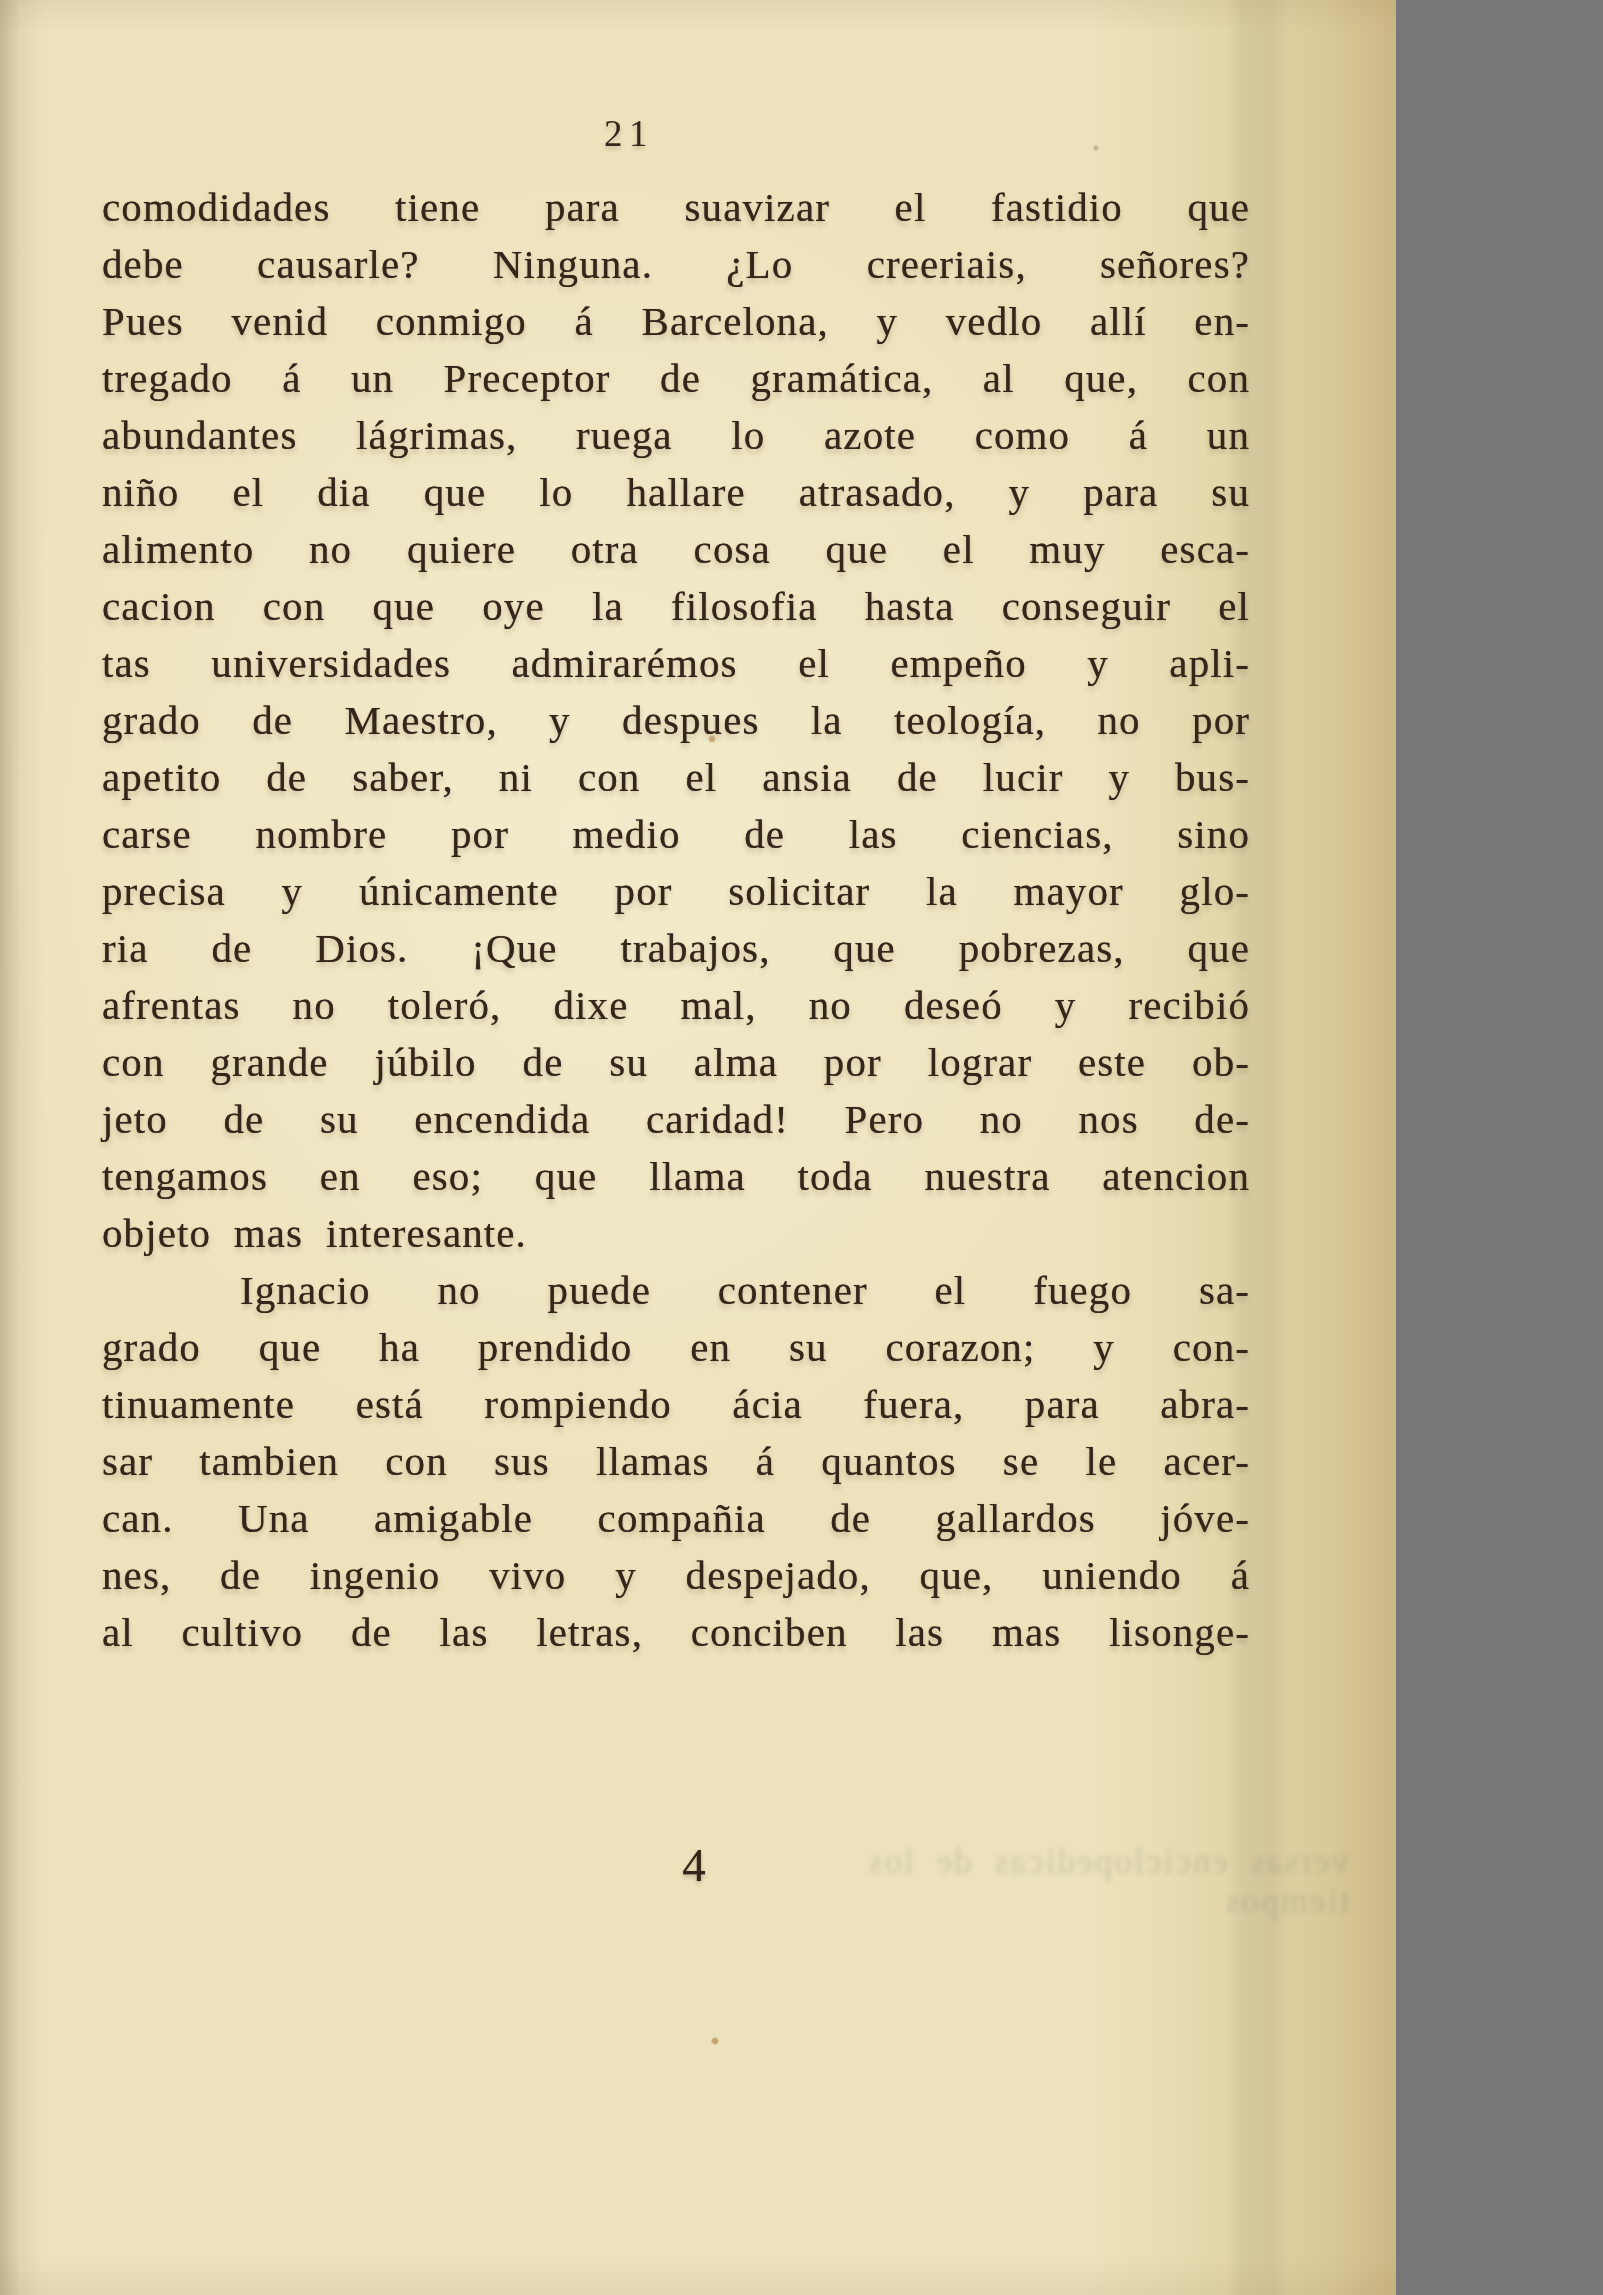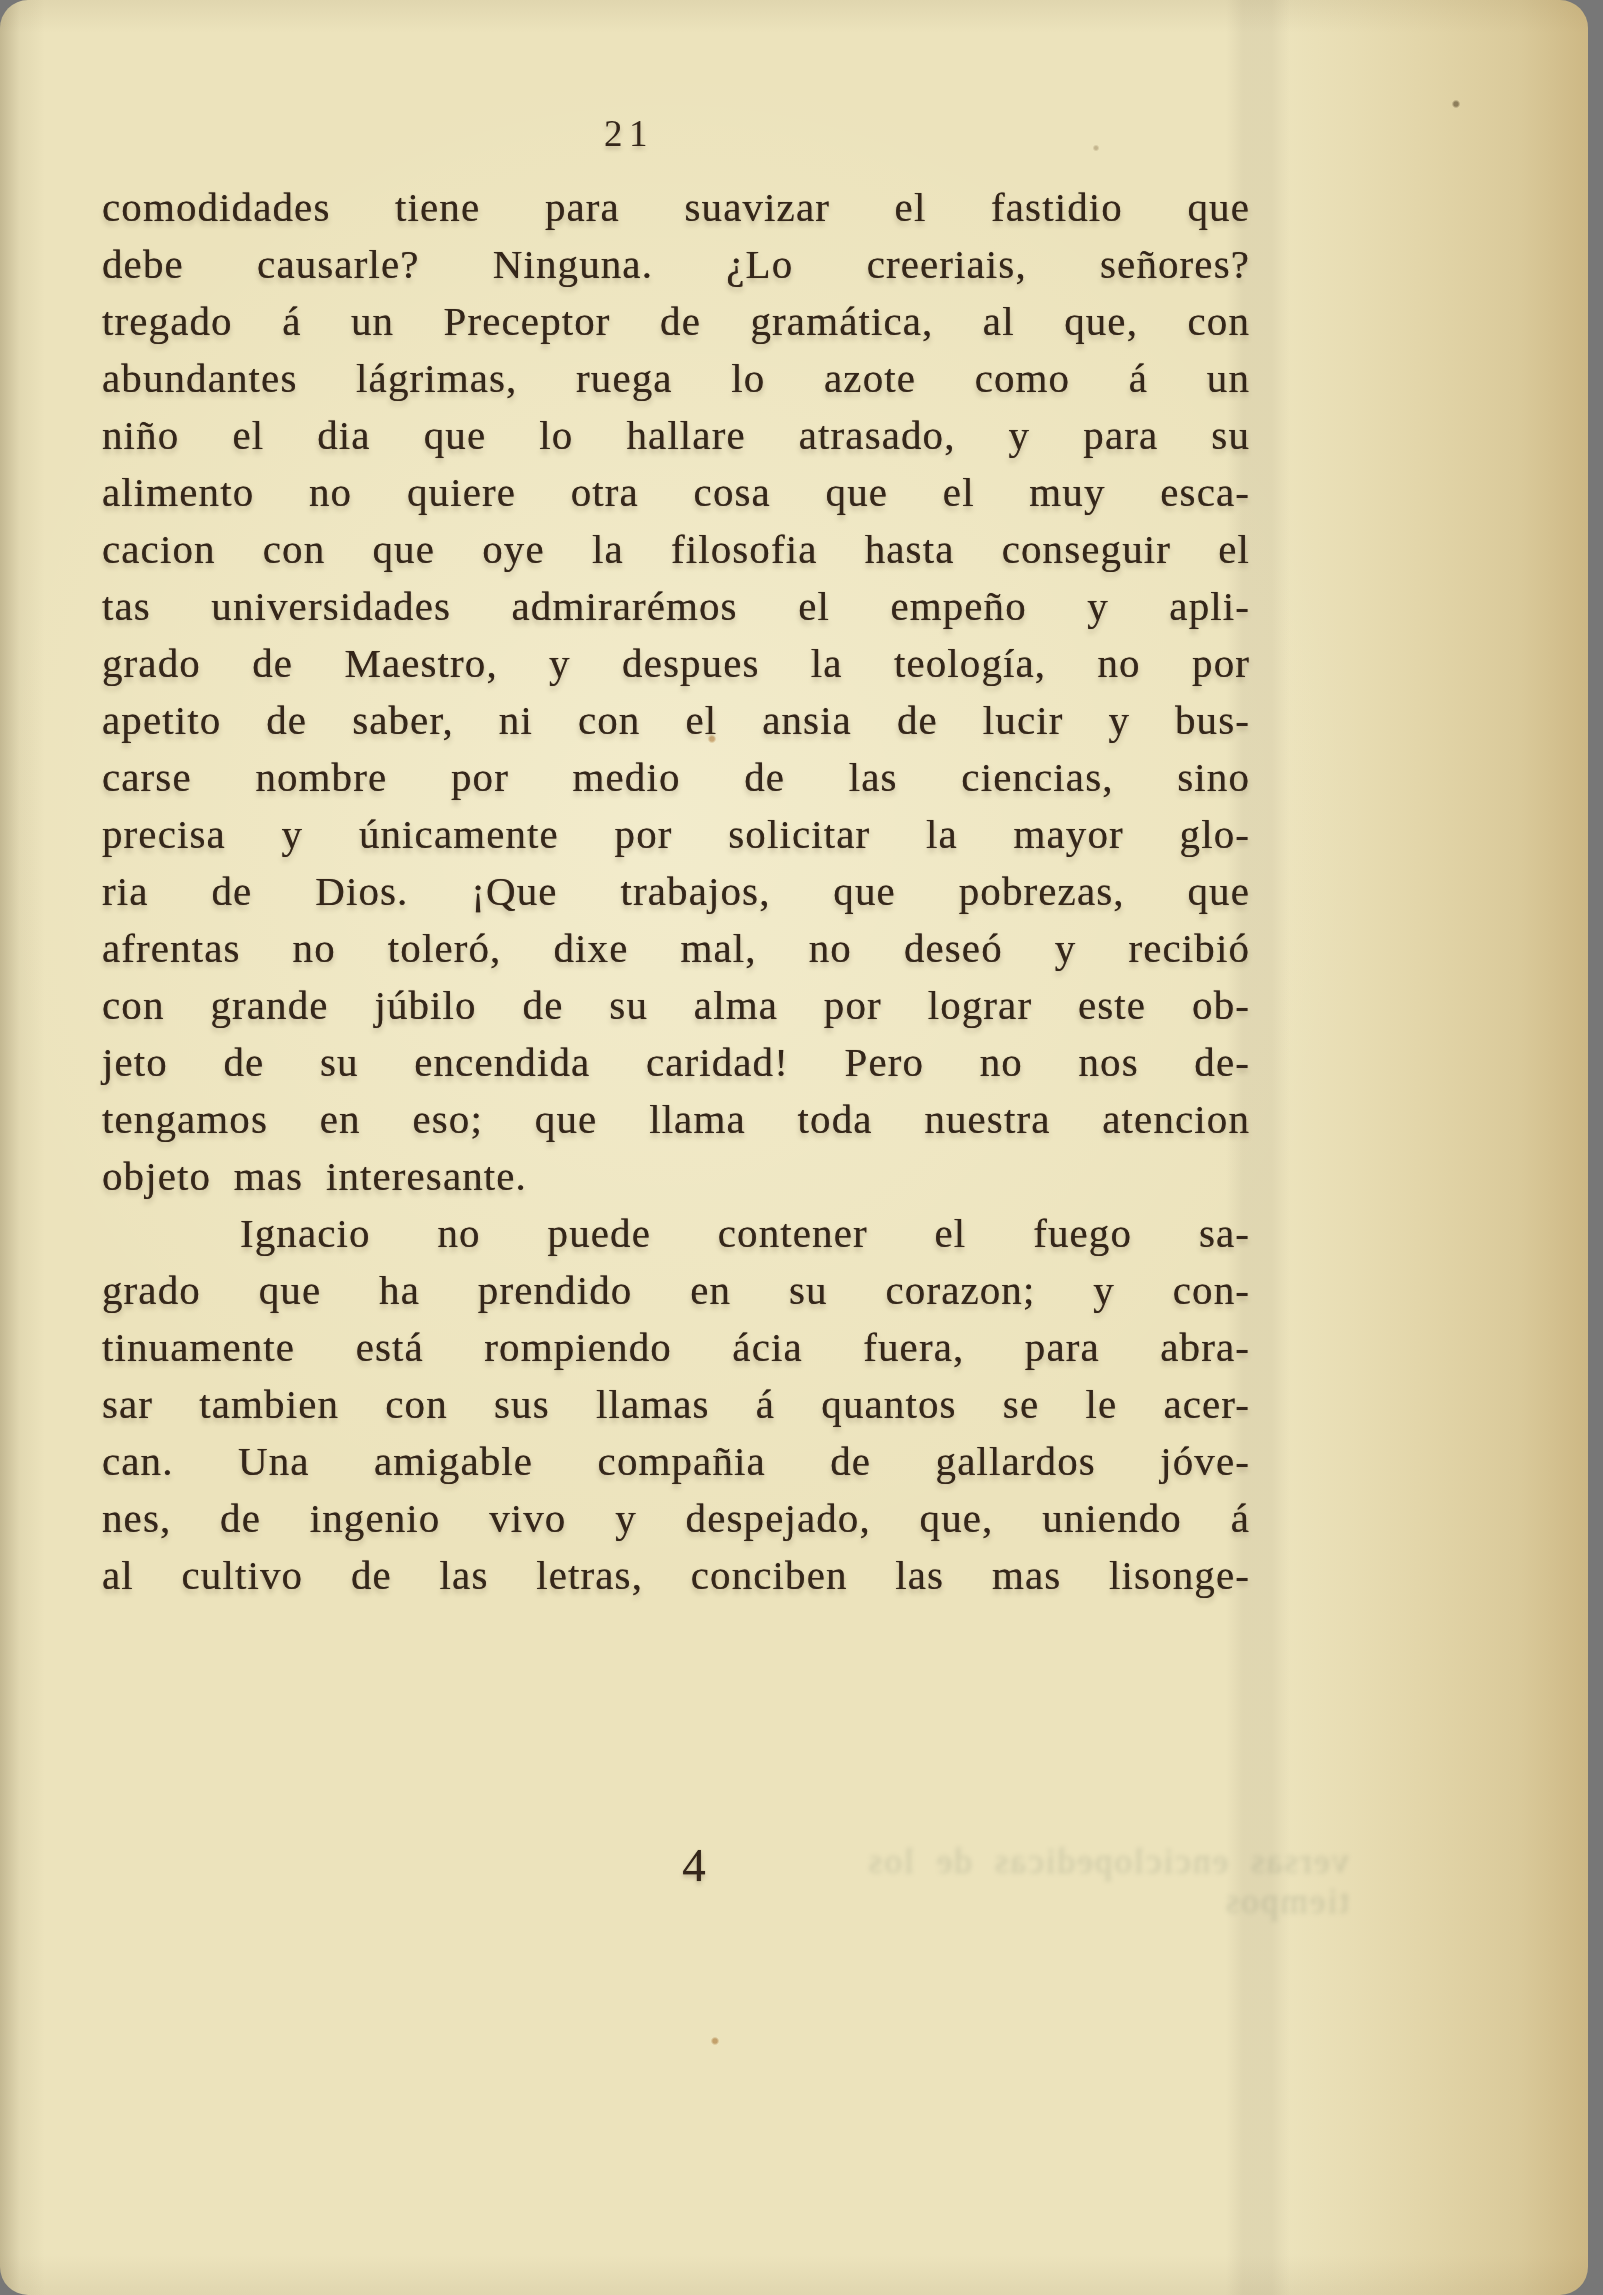--- a/index.html
+++ b/index.html
@@ -1,19 +1,19 @@
 <!DOCTYPE html>
 <html style="font-size:11.4px"><head>
 <meta charset="utf-8">
 <style>
   html, body { margin: 0; padding: 0; background: #777; }
 
   .page {
     position: relative;
-    width: 1588px;
+    width: 1396px;
     height: 2295px;
     overflow: hidden;
     font-family: "Liberation Serif", "DejaVu Serif", serif;
     color: #34261a;
     background-color: #ece3bc;
     background-image:
       
       radial-gradient(circle at 712px 739px, rgba(170,110,40,0.50) 0 2.1px, rgba(170,110,40,0) 4.3px),
       radial-gradient(circle at 715px 2041px, rgba(160,105,40,0.55) 0 2.1px, rgba(160,105,40,0) 4.3px),
       radial-gradient(circle at 1456px 104px, rgba(75,58,32,0.55) 0 2.1px, rgba(75,58,32,0) 4.3px),
@@ -22,21 +22,20 @@
       linear-gradient(90deg, rgba(0,0,0,0) 1226px, rgba(118,106,82,0.10) 1243px, rgba(118,106,82,0.10) 1272px, rgba(0,0,0,0) 1290px),
       
       linear-gradient(90deg, rgba(101,84,48,0.30) 0px, rgba(101,84,48,0.08) 20px, rgba(0,0,0,0) 45px),
       
       linear-gradient(270deg, rgba(158,118,48,0.40) 0px, rgba(168,132,62,0.27) 67px, rgba(188,158,92,0.20) 163px, rgba(200,175,115,0.12) 234px, rgba(0,0,0,0) 305px),
       
       linear-gradient(180deg, rgba(120,100,60,0.10) 0px, rgba(0,0,0,0) 33px),
       linear-gradient(0deg, rgba(120,100,60,0.10) 0px, rgba(0,0,0,0) 40px),
       
       radial-gradient(ellipse 62% 46% at 42% 36%, rgba(255,252,234,0.35), rgba(255,252,234,0) 72%);
-    border-radius: 28px;
   }
 
   .pagenum {
     position: absolute;
     top: 112px;
     left: 102px;
     width: 1148px;
     text-align: center;
     transform: translateX(-47px);
     font-size: 37px;
@@ -100,20 +99,21 @@
 </head>
 <body>
 
 <div class="page">
 
   <div class="pagenum">21</div>
 
   <div class="textblock">
     <div class="line">comodidades tiene para suavizar el fastidio que</div>
     <div class="line">debe causarle? Ninguna. ¿Lo creeriais, señores?</div>
+    <div class="line">Pues venid conmigo á Barcelona, y vedlo allí en-</div>
     <div class="line">tregado á un Preceptor de gramática, al que, con</div>
     <div class="line">abundantes lágrimas, ruega lo azote como á un</div>
     <div class="line">niño el dia que lo hallare atrasado, y para su</div>
     <div class="line">alimento no quiere otra cosa que el muy esca-</div>
     <div class="line">cacion con que oye la filosofia hasta conseguir el</div>
     <div class="line">tas universidades admirarémos el empeño y apli-</div>
     <div class="line">grado de Maestro, y despues la teología, no por</div>
     <div class="line">apetito de saber, ni con el ansia de lucir y bus-</div>
     <div class="line">carse nombre por medio de las ciencias, sino</div>
     <div class="line">precisa y únicamente por solicitar la mayor glo-</div>

